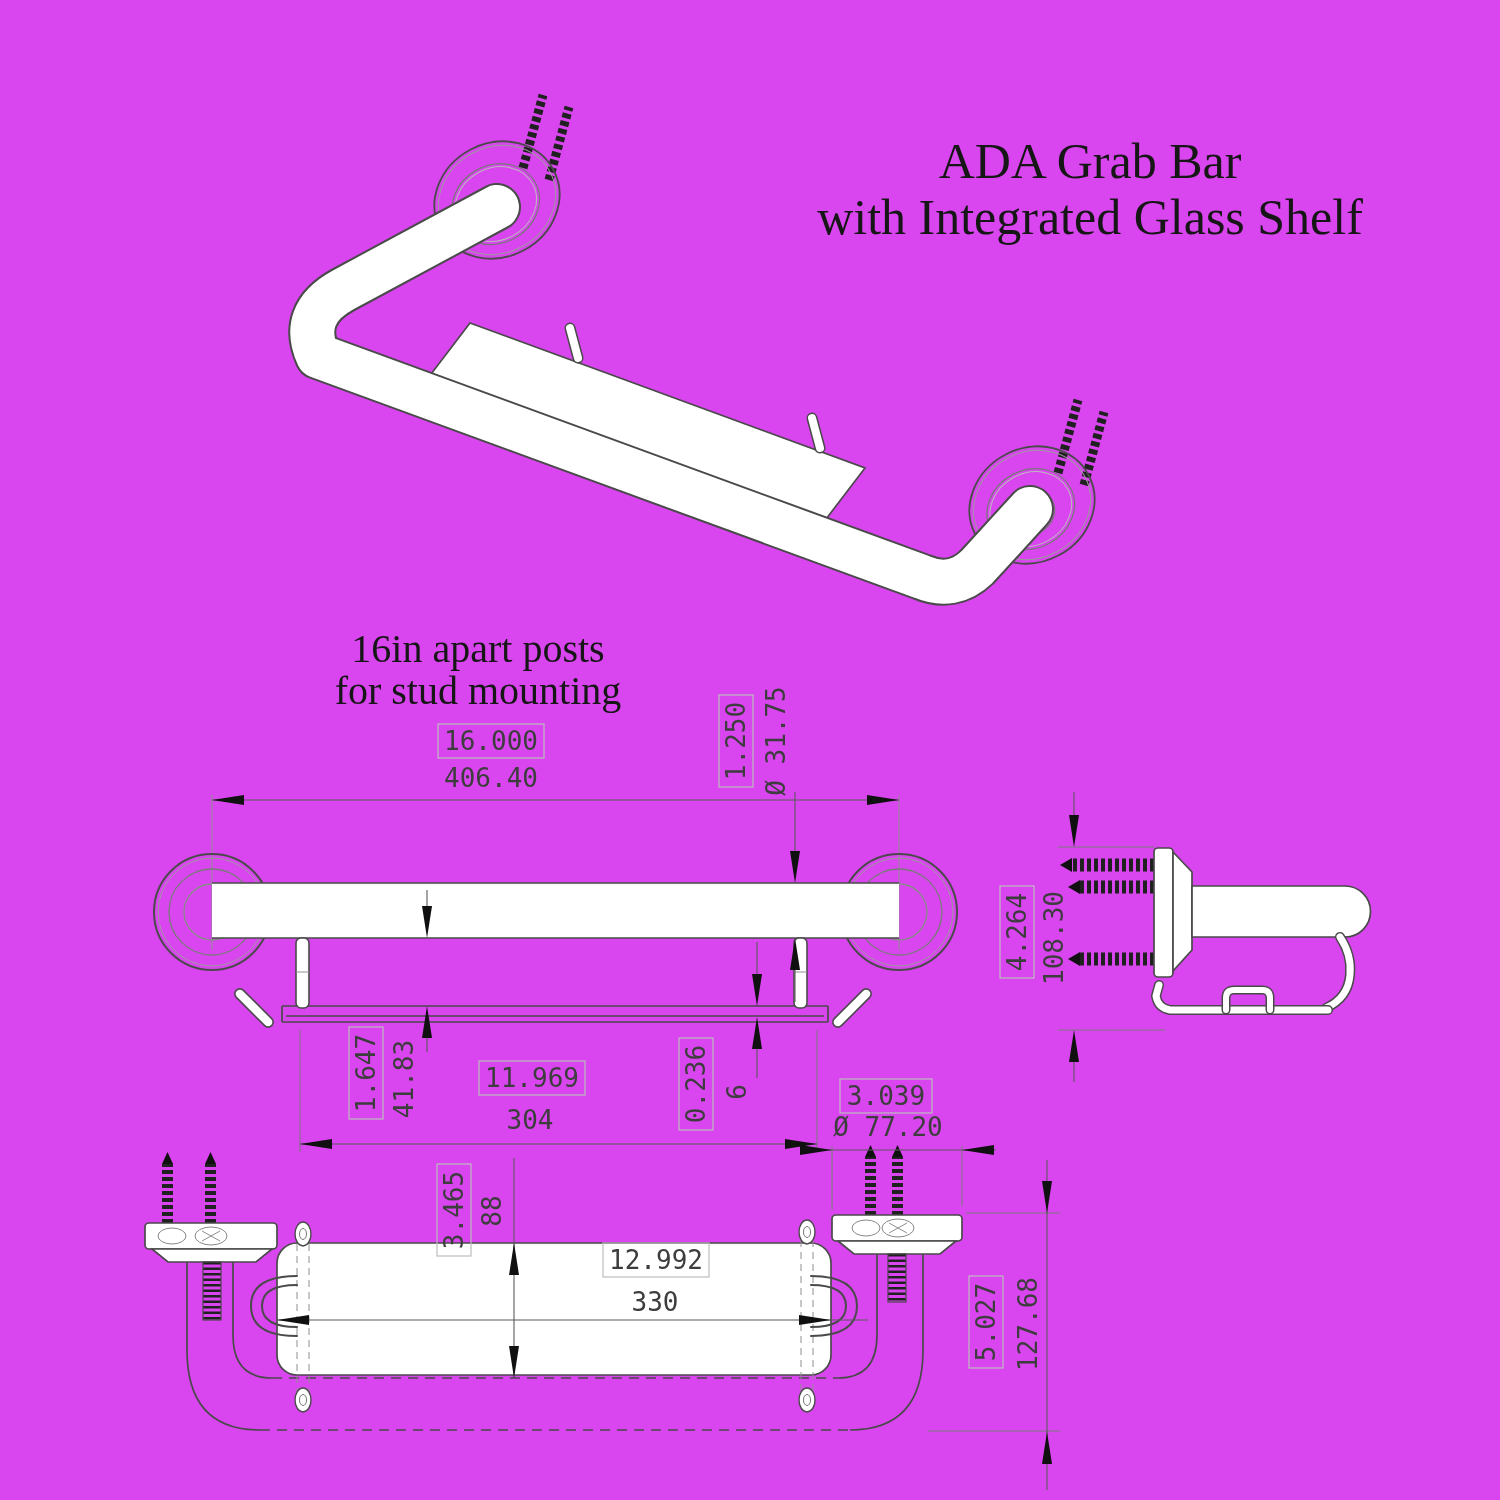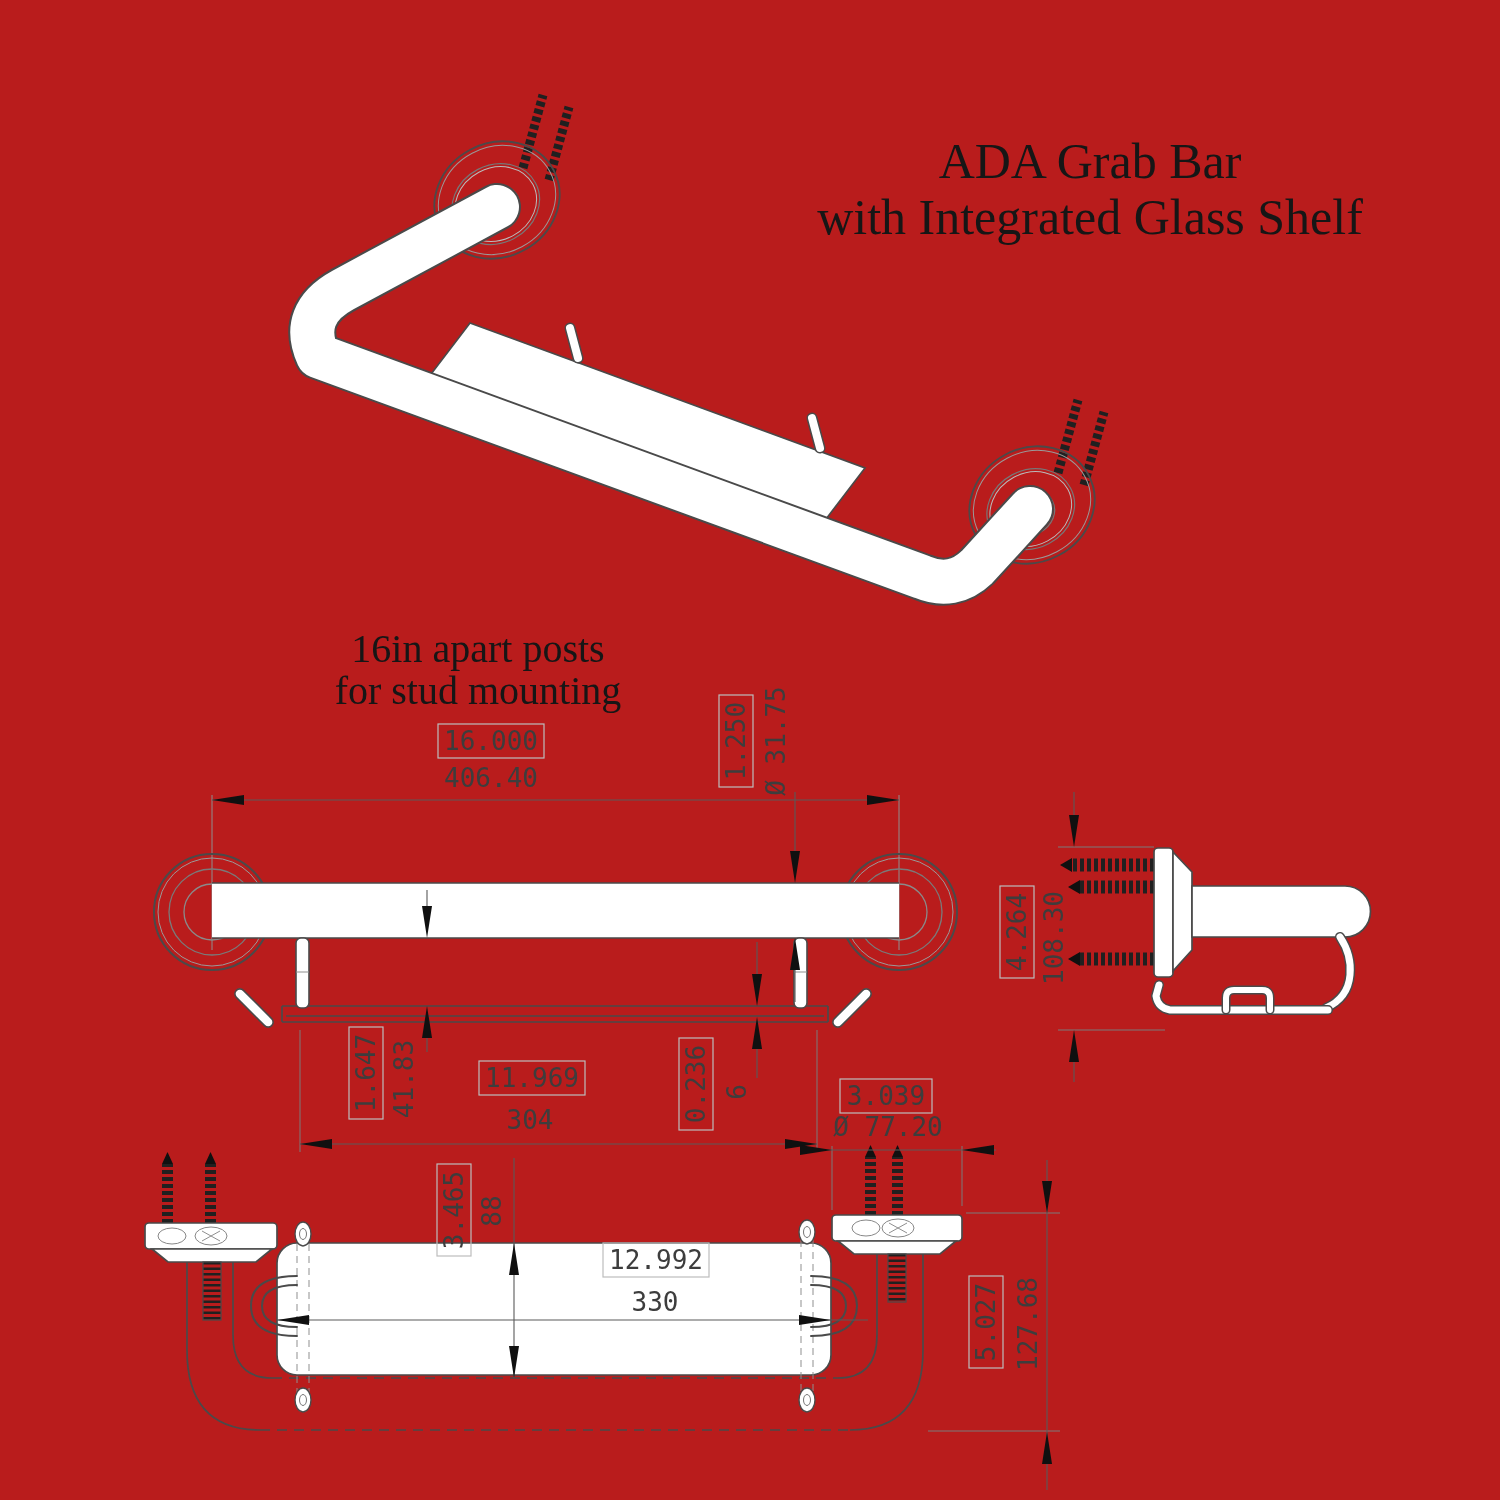--- a/index.html
+++ b/index.html
@@ -1,16 +1,16 @@
 <!DOCTYPE html>
 <html><head>
 <meta charset="utf-8">
 <style>
   html,body{margin:0;padding:0;background:#fff;}
-  #stage{position:relative;width:1500px;height:1500px;background:#b91c1c;overflow:hidden;}
+  #stage{position:relative;width:1500px;height:1500px;background:#d946ef;overflow:hidden;}
   svg{display:block;}
   .ln   {stroke:#4a4a4a;stroke-width:1.7;fill:none;}
   .lnth {stroke:#8f8f8f;stroke-width:1;fill:none;}
   .dim  {stroke:#5a5a5a;stroke-width:1.1;fill:none;}
   .ext  {stroke:#7a7a7a;stroke-width:1;fill:none;}
   .dash {stroke-dasharray:10 7;}
   .ldash{stroke-dasharray:7 5;}
   .arr  {fill:#101010;stroke:none;}
   .box  {fill:none;stroke:#bdbdbd;stroke-width:1.2;}
   .wf   {fill:#ffffff;}

